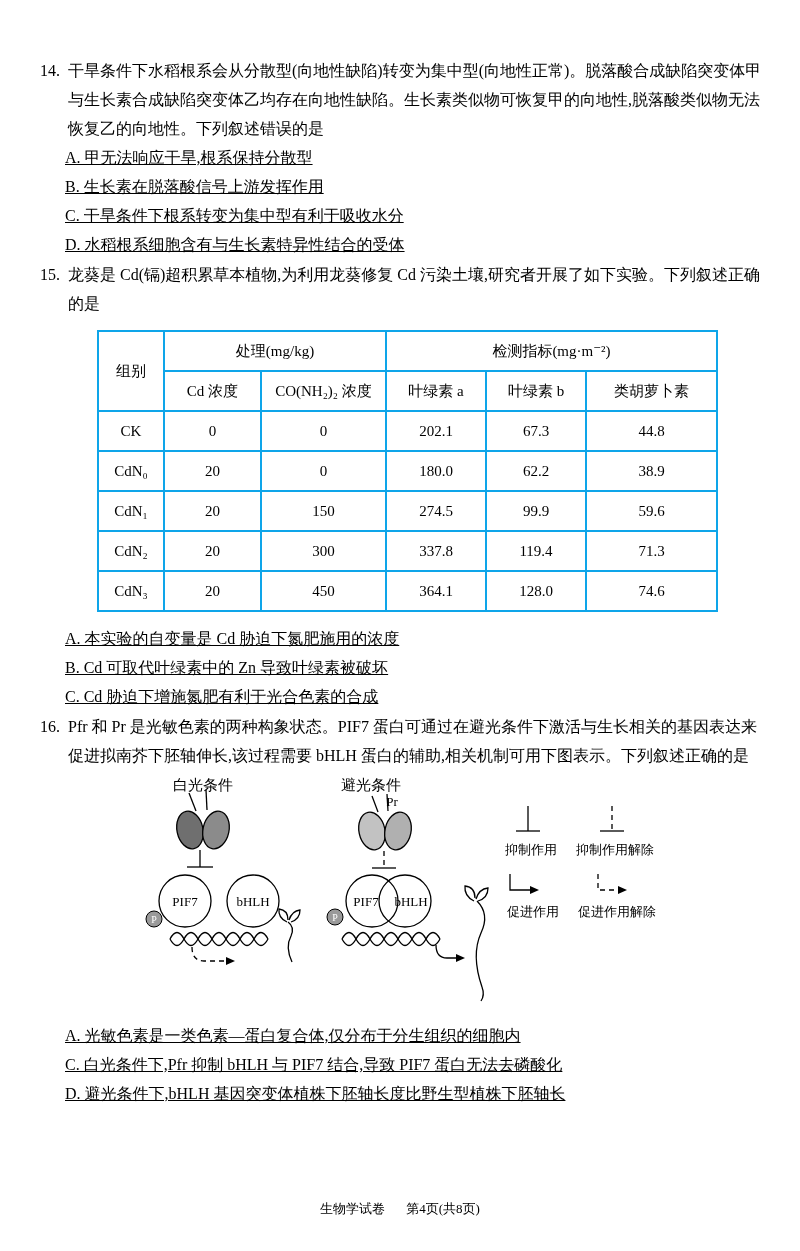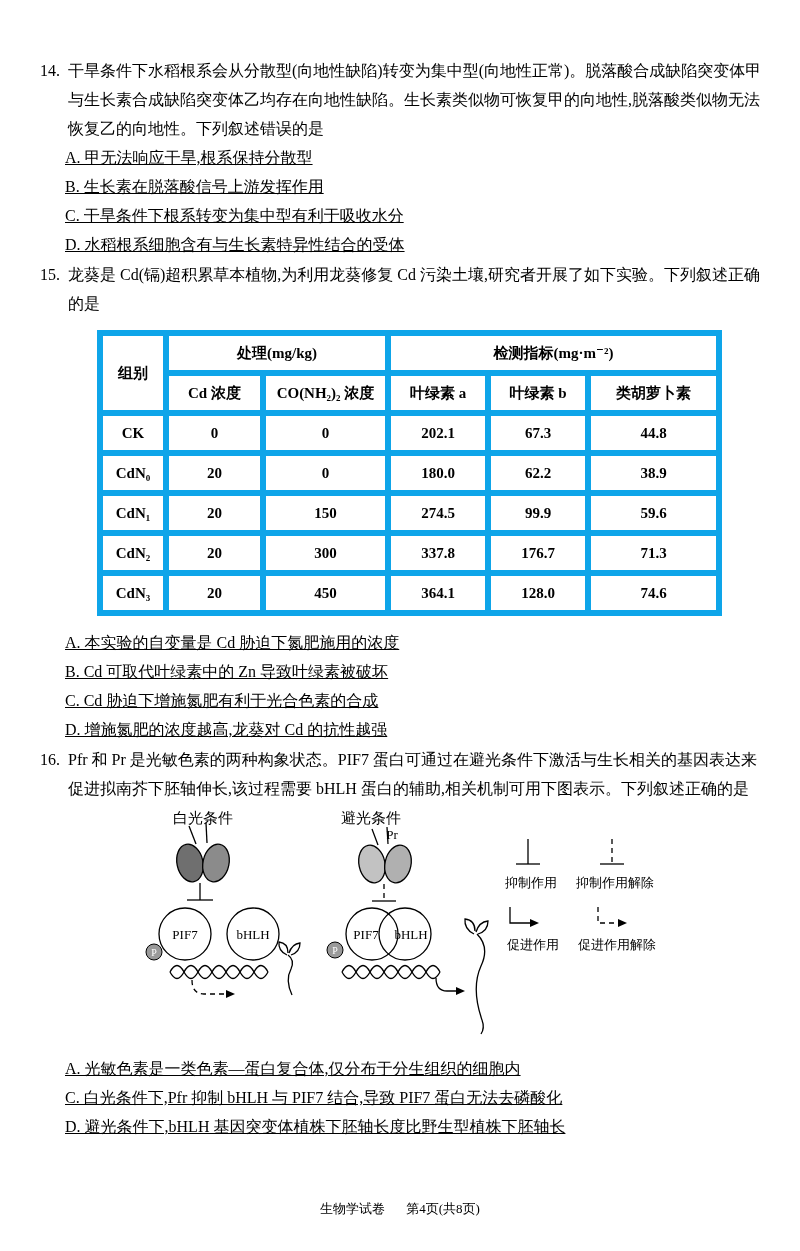--- a/index.html
+++ b/index.html
@@ -15,21 +15,21 @@
   .qnum { flex:0 0 28px; }
   .qtext { flex:1; }
   .options { padding-left:25px;text-decoration:underline; }
   .option { white-space:normal; }
 
   table.data {
     border-collapse:collapse; margin:12px 0 12px 57px;
     text-align:center; font-size:15px; line-height:18px;
   }
   table.data th, table.data td {
-    border:6px solid #0ea5e9; font-weight:bold; padding:0 4px; height:40px;
+    border:2px solid #0ea5e9; font-weight:normal; padding:0 4px; height:40px;
   }
 
   .diagram-wrap { margin:4px 0 8px 30px; }
   svg text { font-family:"Liberation Serif","DejaVu Serif",serif; }
   .dlabel { font-size:15px; }
   .clabel { font-size:13px; }
   .llabel { font-size:13px; }
   .plabel { font-size:10px; }
   .prlabel { font-size:13px; }
   .stroke { stroke:#000; stroke-width:1.3; fill:none; }
@@ -111,39 +111,38 @@
           <td>150</td>
           <td>274.5</td>
           <td>99.9</td>
           <td>59.6</td>
         </tr>
         <tr>
           <td>CdN₂</td>
           <td>20</td>
           <td>300</td>
           <td>337.8</td>
-          <td>176.7</td>
+          <td>119.4</td>
           <td>71.3</td>
         </tr>
         <tr>
           <td>CdN₃</td>
           <td>20</td>
           <td>450</td>
           <td>364.1</td>
           <td>128.0</td>
           <td>74.6</td>
         </tr>
       </tbody>
     </table>
 
     <div class="options">
       <div class="option">A. 本实验的自变量是 Cd 胁迫下氮肥施用的浓度</div>
       <div class="option">B. Cd 可取代叶绿素中的 Zn 导致叶绿素被破坏</div>
       <div class="option">C. Cd 胁迫下增施氮肥有利于光合色素的合成</div>
-      <div class="option">D. 增施氮肥的浓度越高,龙葵对 Cd 的抗性越强</div>
     </div>
   </div>
 
   <div class="question">
     <div class="stem">
       <div class="qnum">16.</div>
       <div class="qtext">Pfr 和 Pr 是光敏色素的两种构象状态。PIF7 蛋白可通过在避光条件下激活与生长相关的基因表达来促进拟南芥下胚轴伸长,该过程需要 bHLH 蛋白的辅助,相关机制可用下图表示。下列叙述正确的是</div>
     </div>
 
     <div class="diagram-wrap">

